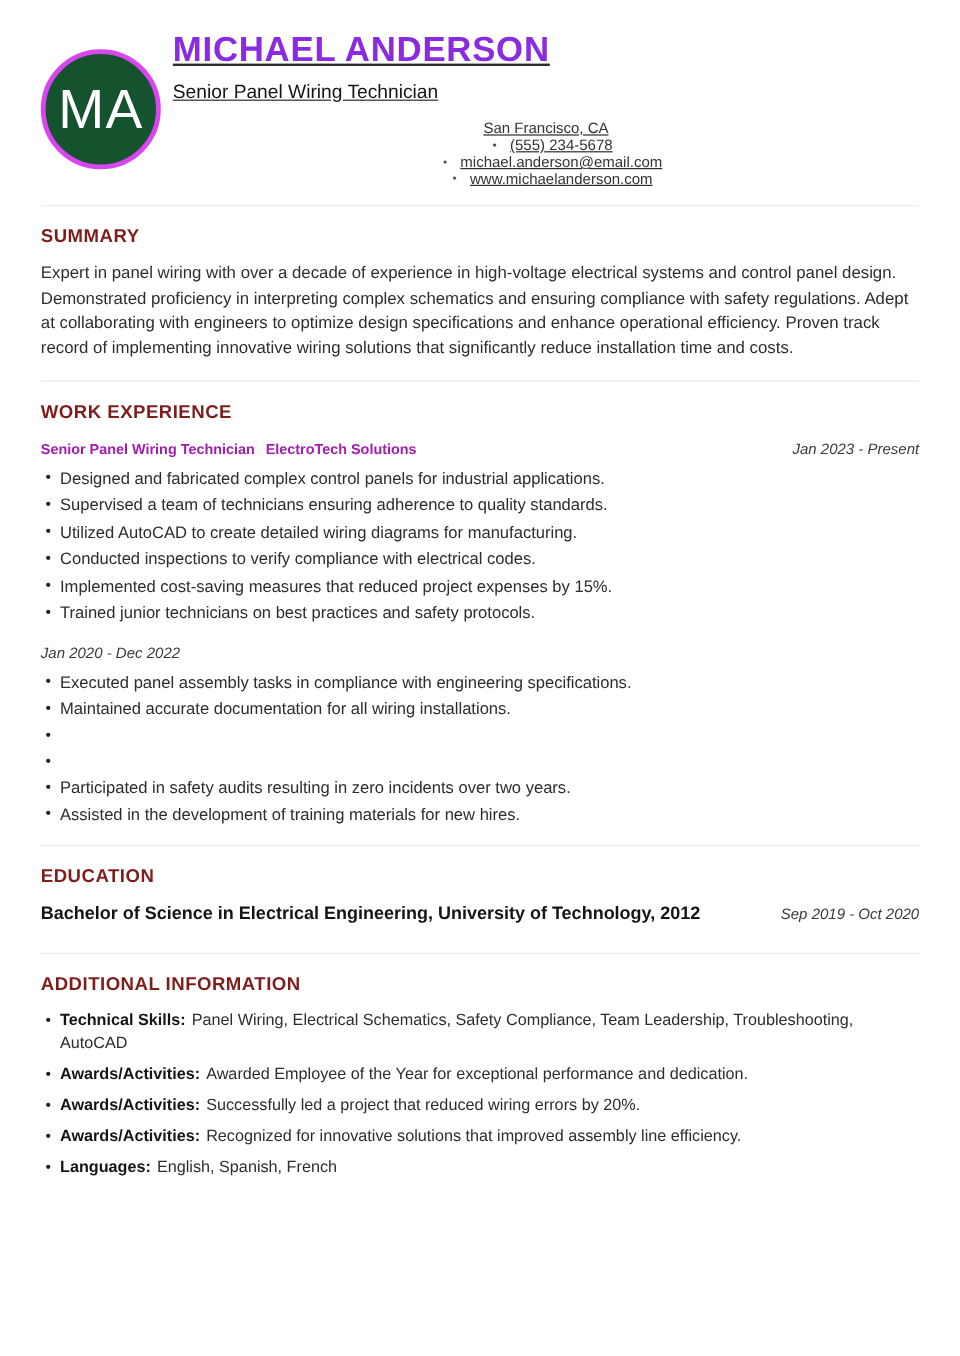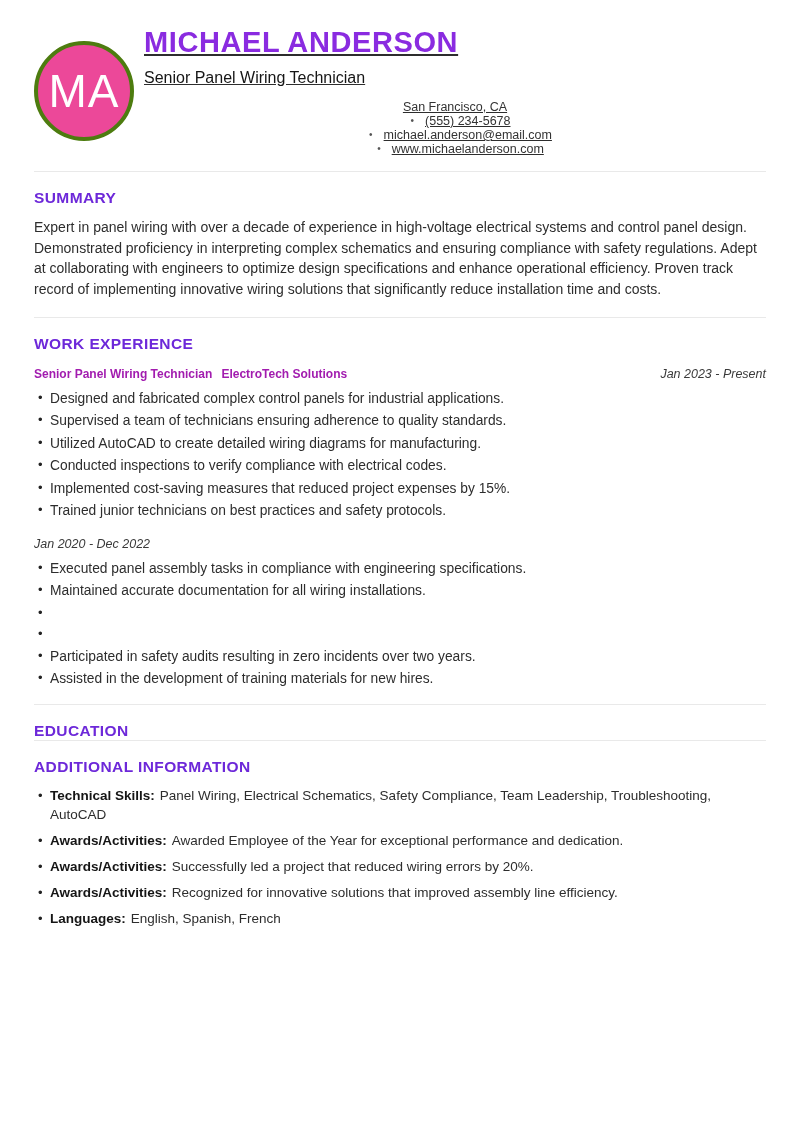--- a/index.html
+++ b/index.html
@@ -10,42 +10,42 @@
     font-family: "Liberation Sans", sans-serif;
     color: #2d2d2d;
     overflow: hidden;
   }
   .page { padding: 0 34px; }
 
   
   .header { display: flex; align-items: center; padding-top: 26px; padding-bottom: 15px; }
   .avatar {
     flex: none; width: 100px; height: 100px; border-radius: 50%;
-    background: #ec4899; border: 4px solid #4d7c0f;
+    background: #14532d; border: 4px solid #d946ef;
     display: flex; align-items: center; justify-content: center;
   }
   .avatar-initials { color: #ffffff; font-size: 46px; font-weight: 400; letter-spacing: 1px; }
   .header-text { margin-left: 10px; flex: 1; text-decoration: underline; }
   .name {
     margin: 0; font-size: 29px; font-weight: 700; letter-spacing: 0.6px;
     color: #8A2BE0;
   }
   .headline { margin-top: 10px; font-size: 16px; color: #151515; }
   .contact-row { margin-top: 13px; font-size: 12.5px; color: #333333; display: flex; align-items: center; flex-wrap: wrap; flex-direction: column; }
   .contact-item { white-space: nowrap; }
   .dot { display: none; }
   .contact-item ~ .contact-item .dot { display: inline-block; margin: 0 11px; font-size: 10px; color: #555; vertical-align: 1px; }
 
   .divider { border: none; border-top: 1px solid #E9E9E9; margin: 0; }
 
   
   .section { padding-top: 17px; }
   .section-heading {
     margin: 0; font-size: 15.5px; font-weight: 700; letter-spacing: 0.4px;
-    color: #6d28d9;
+    color: #7f1d1d;
   }
   .summary-text {
     margin: 10px 0 17px; font-size: 14px; line-height: 1.48; color: #2d2d2d;
   }
 
   
   .job { margin-top: 14px; }
   .job.second { margin-top: 17px; }
   .job-header { display: flex; justify-content: space-between; align-items: baseline; }
   .job-title-line { font-size: 12px; font-weight: 700; color: #a21caf; }
@@ -178,20 +178,27 @@
         </ul>
     </div>
 
     <div class="work-bottom-pad"></div>
   </div>
 
   <hr class="divider">
 
   <div class="section">
     <h2 class="section-heading">EDUCATION</h2>
+    <div>
+
+        <div class="edu-row">
+          <span class="degree">Bachelor of Science in Electrical Engineering, University of Technology, 2012</span>
+          <span class="dates">Sep 2019 - Oct 2020</span>
+        </div>
+      </div>
   </div>
 
   <hr class="divider">
 
   <div class="section">
     <h2 class="section-heading">ADDITIONAL INFORMATION</h2>
     <ul class="extra">
 
         <li>
           <span class="bullet">•</span>

